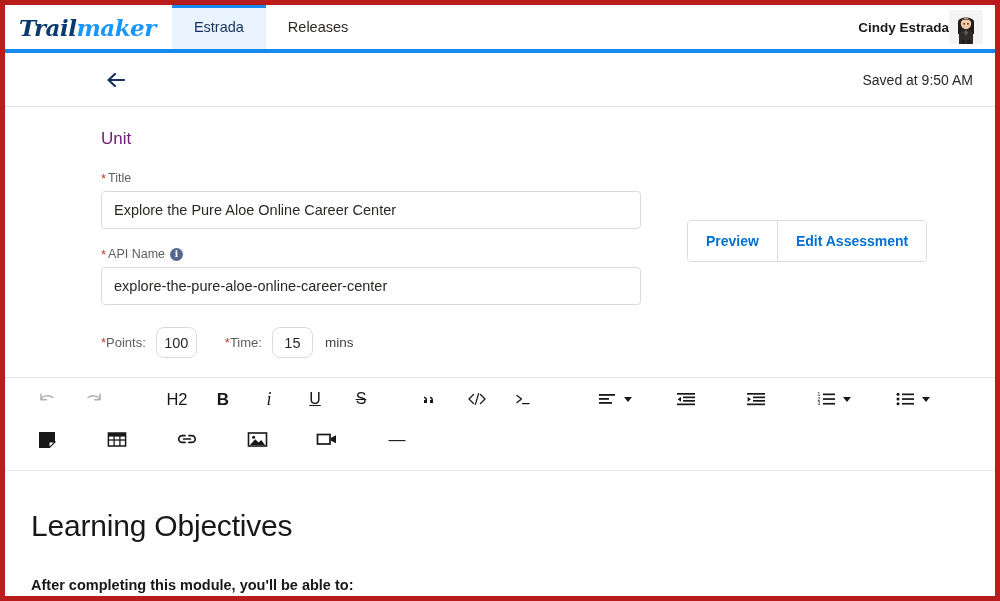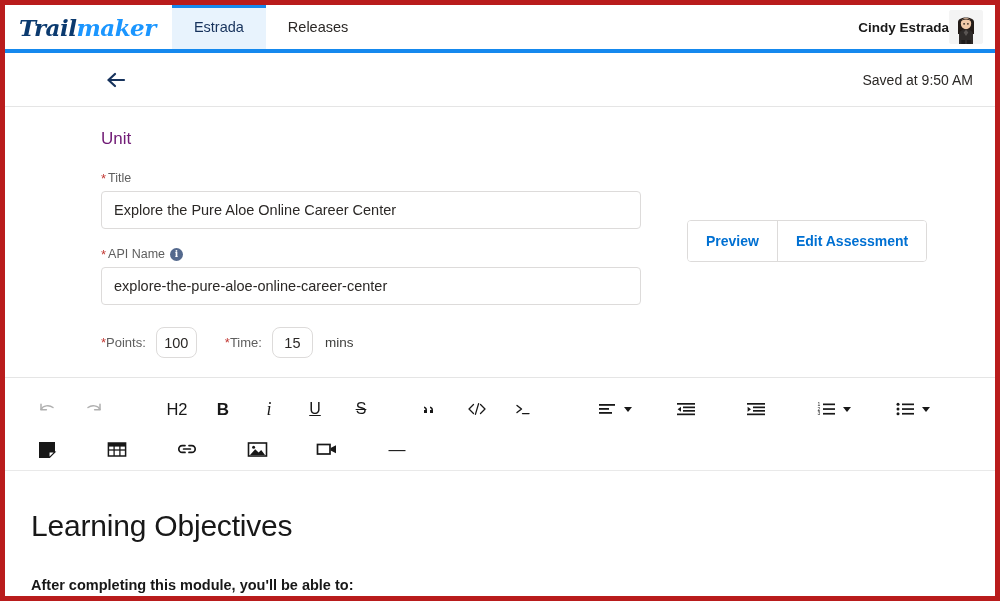--- a/index.html
+++ b/index.html
@@ -218,21 +218,21 @@
 
   
   .toolbar {
     border-top: 1px solid #e5e5e5;
     border-bottom: 1px solid #e9e9e9;
     background: #fff;
     padding: 6px 0 6px 0;
   }
   .tb-row {
     display: flex;
-    align-items: flex-end;
+    align-items: flex-start;
     height: 40px;
     padding-left: 26px;
   }
   .tb-btn {
     background: none; border: none;
     cursor: pointer;
     width: 32px; height: 30px;
     display: flex; align-items: center; justify-content: center;
     color: #181818;
     font-family: "Liberation Sans", sans-serif;

